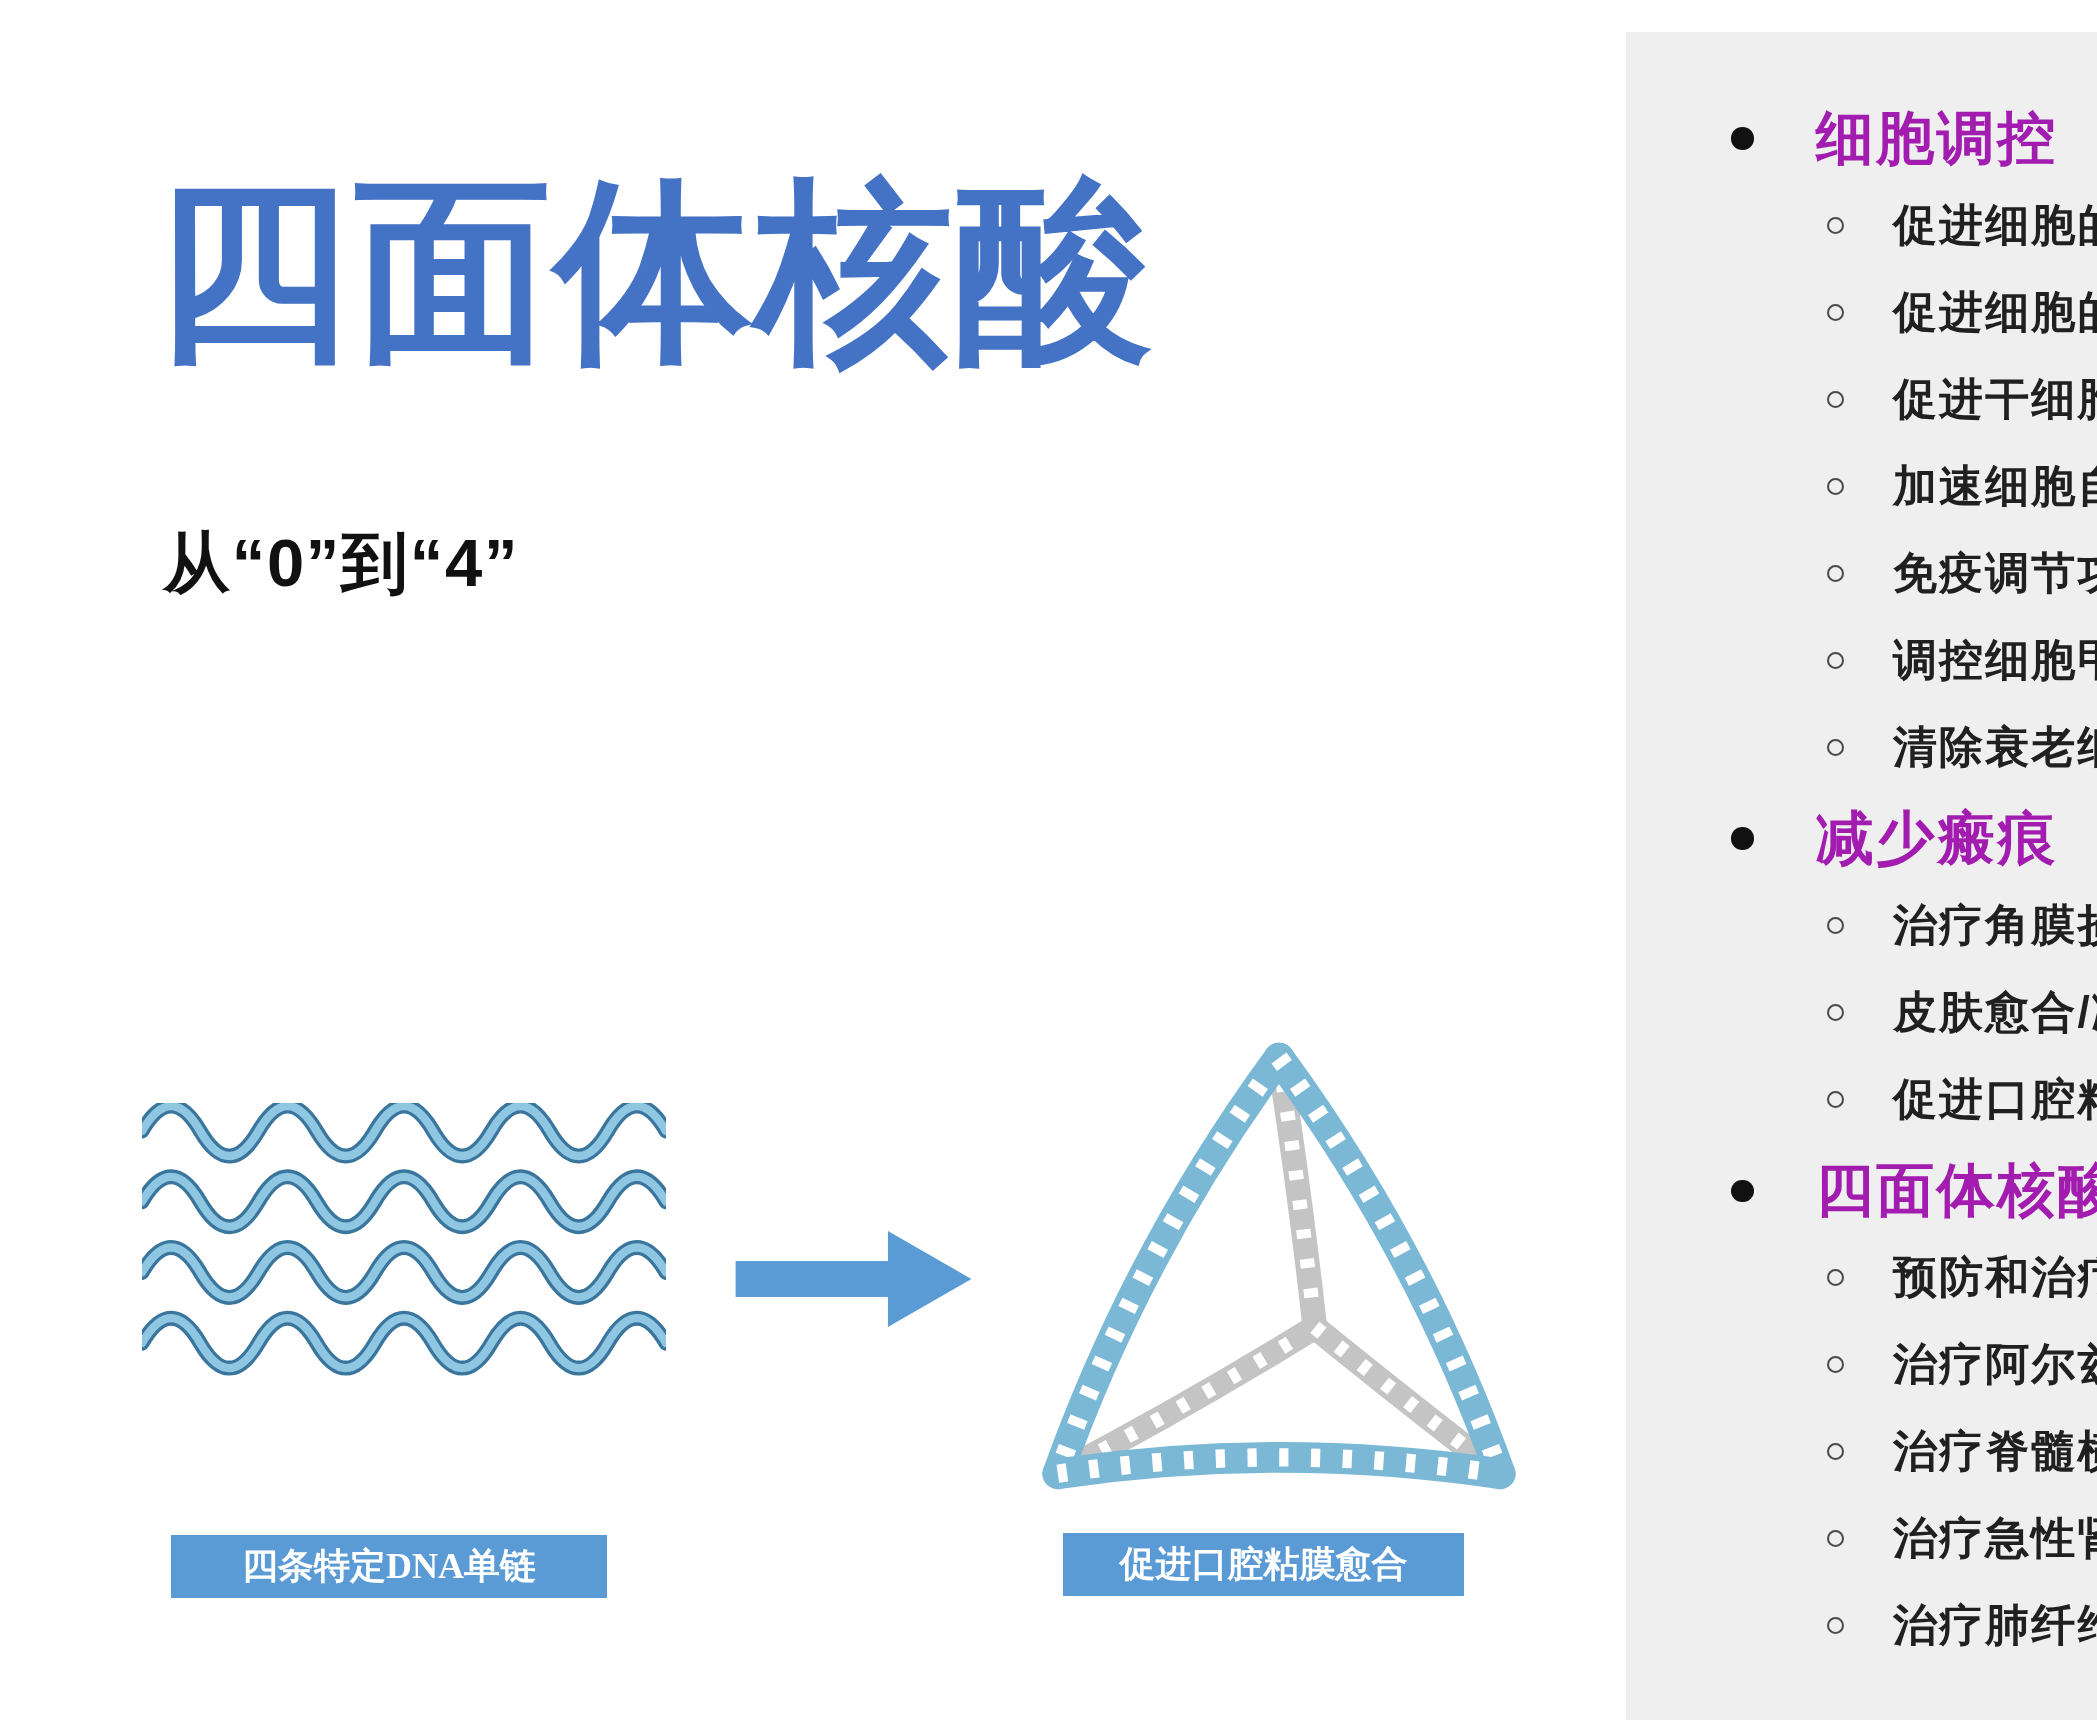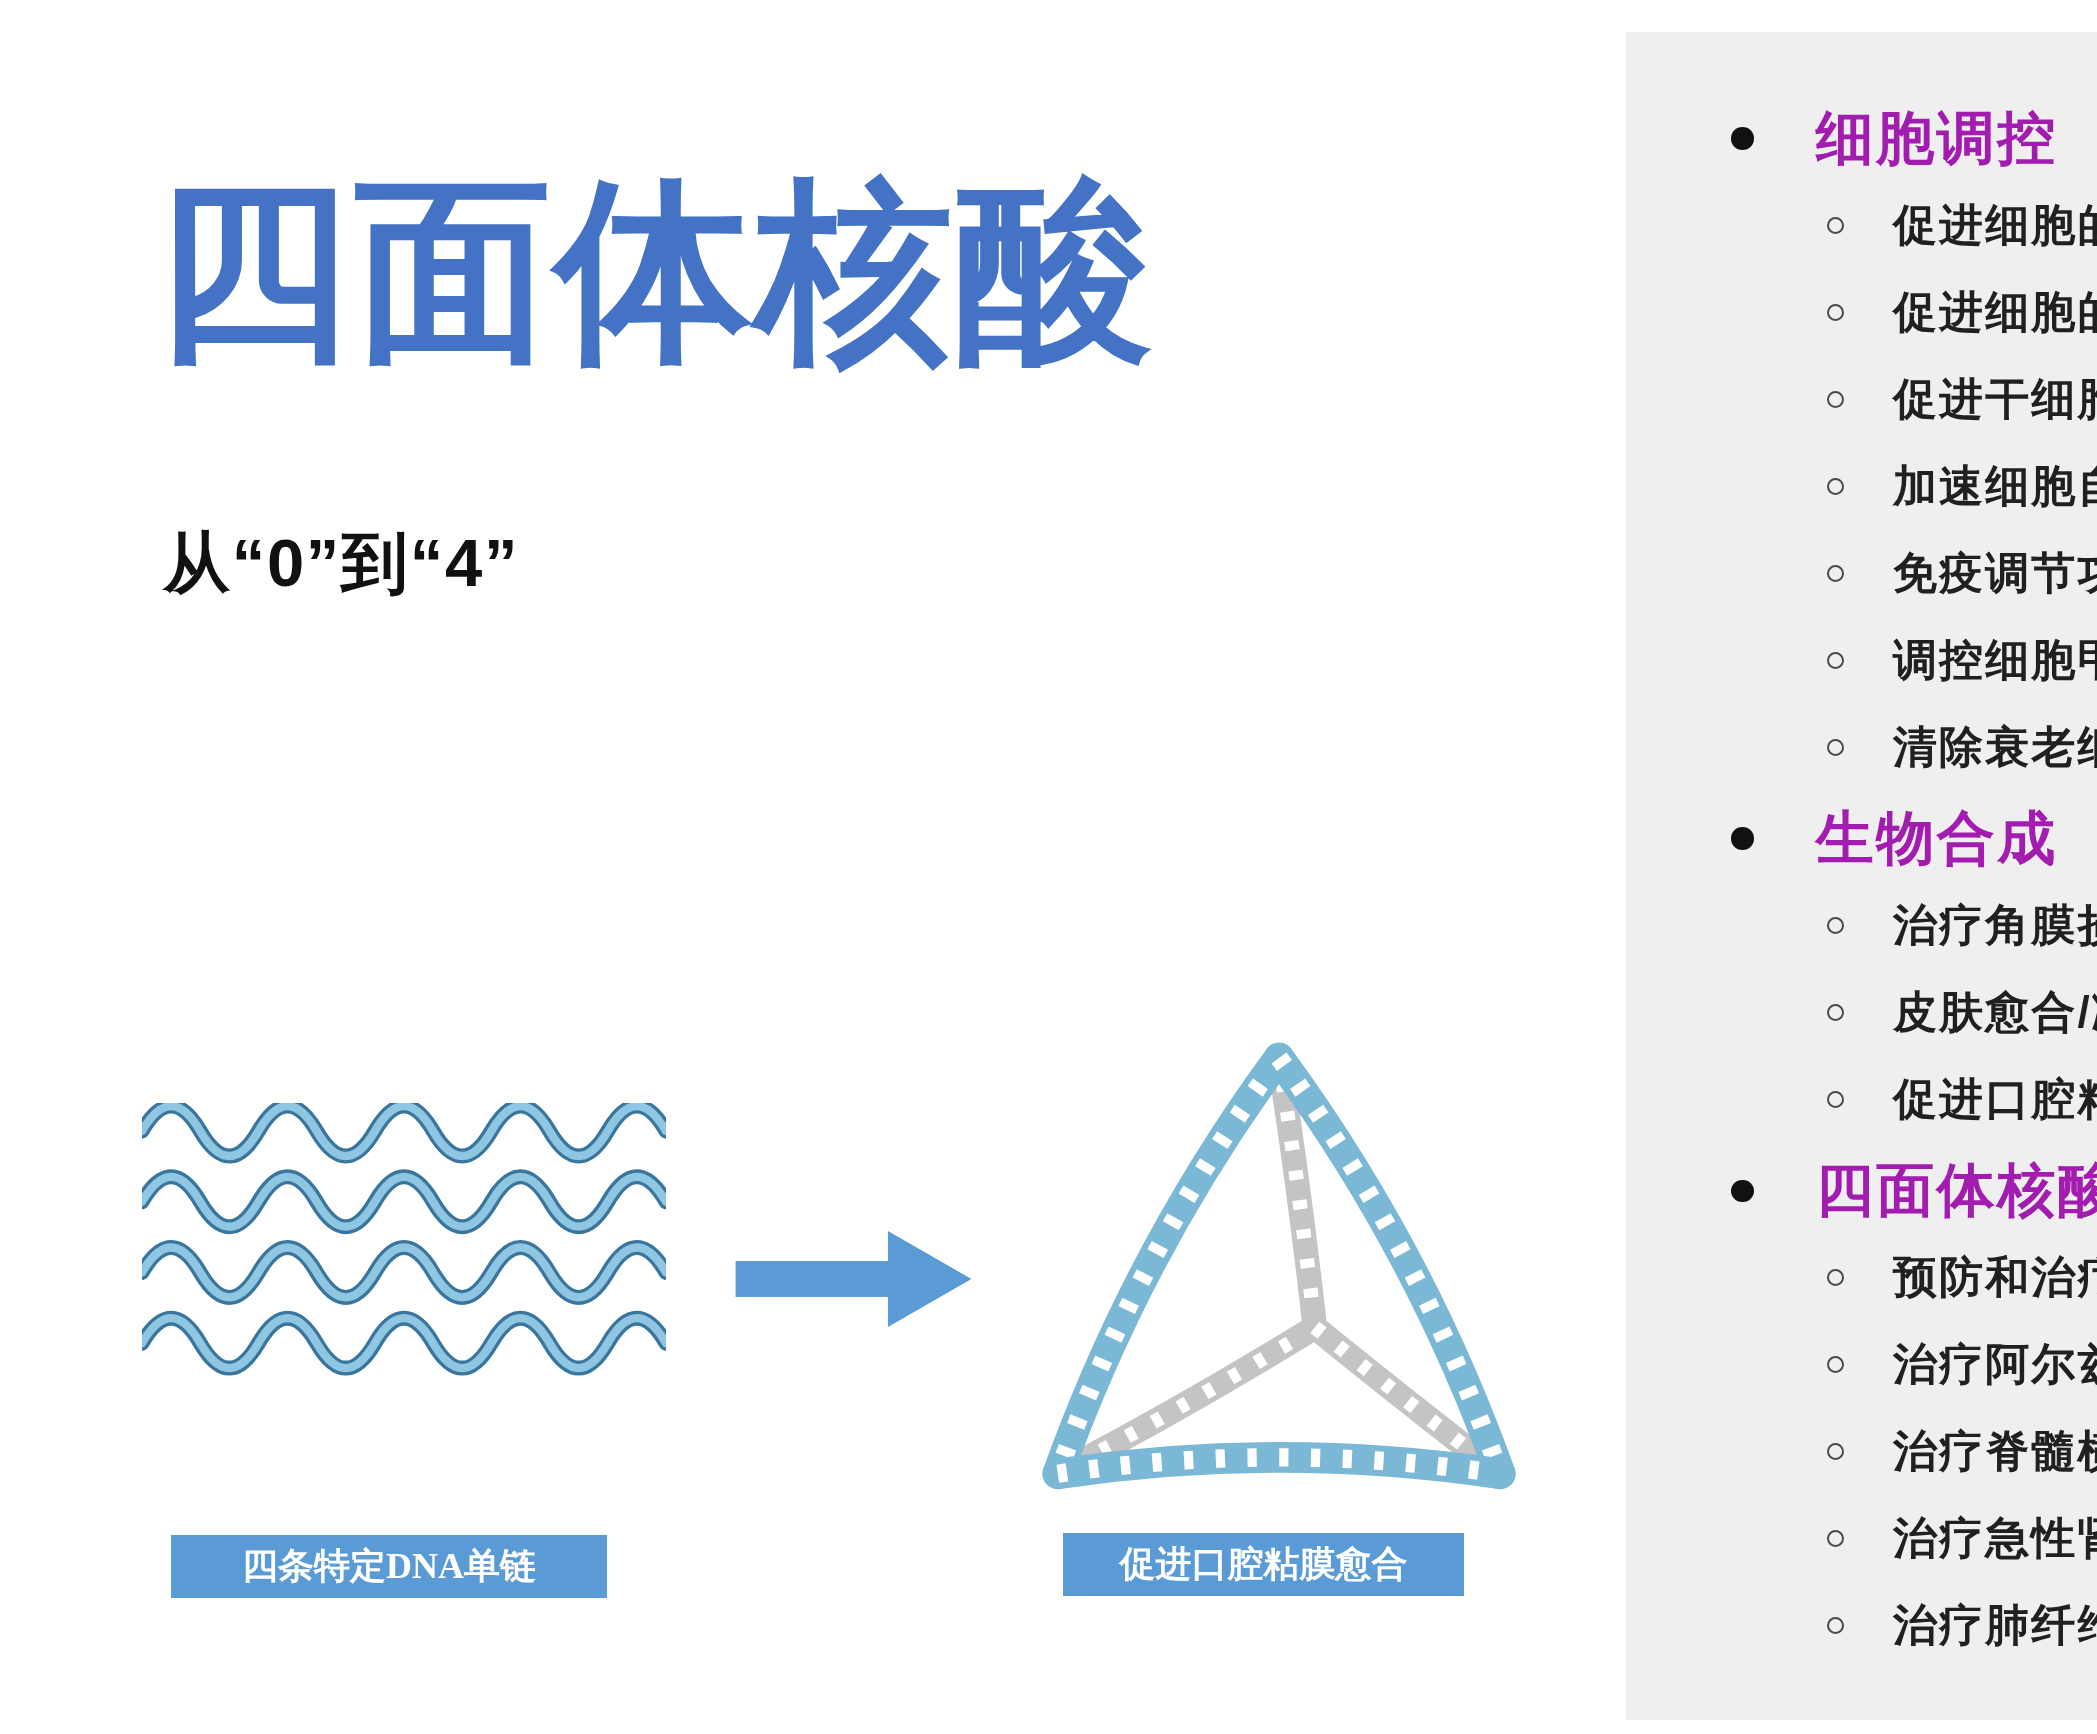--- a/index.html
+++ b/index.html
@@ -146,21 +146,21 @@
         <div class="row l2">
           <span class="bullet-hollow"></span>
           <span class="l2-text">调控细胞甲基化</span>
         </div>
         <div class="row l2">
           <span class="bullet-hollow"></span>
           <span class="l2-text">清除衰老细胞</span>
         </div>
         <div class="row l1">
           <span class="bullet-filled"></span>
-          <span class="l1-text">生物合成</span>
+          <span class="l1-text">减少瘢痕</span>
         </div>
         <div class="row l2">
           <span class="bullet-hollow"></span>
           <span class="l2-text">治疗角膜损伤</span>
         </div>
         <div class="row l2">
           <span class="bullet-hollow"></span>
           <span class="l2-text">皮肤愈合/减少瘢痕</span>
         </div>
         <div class="row l2">

